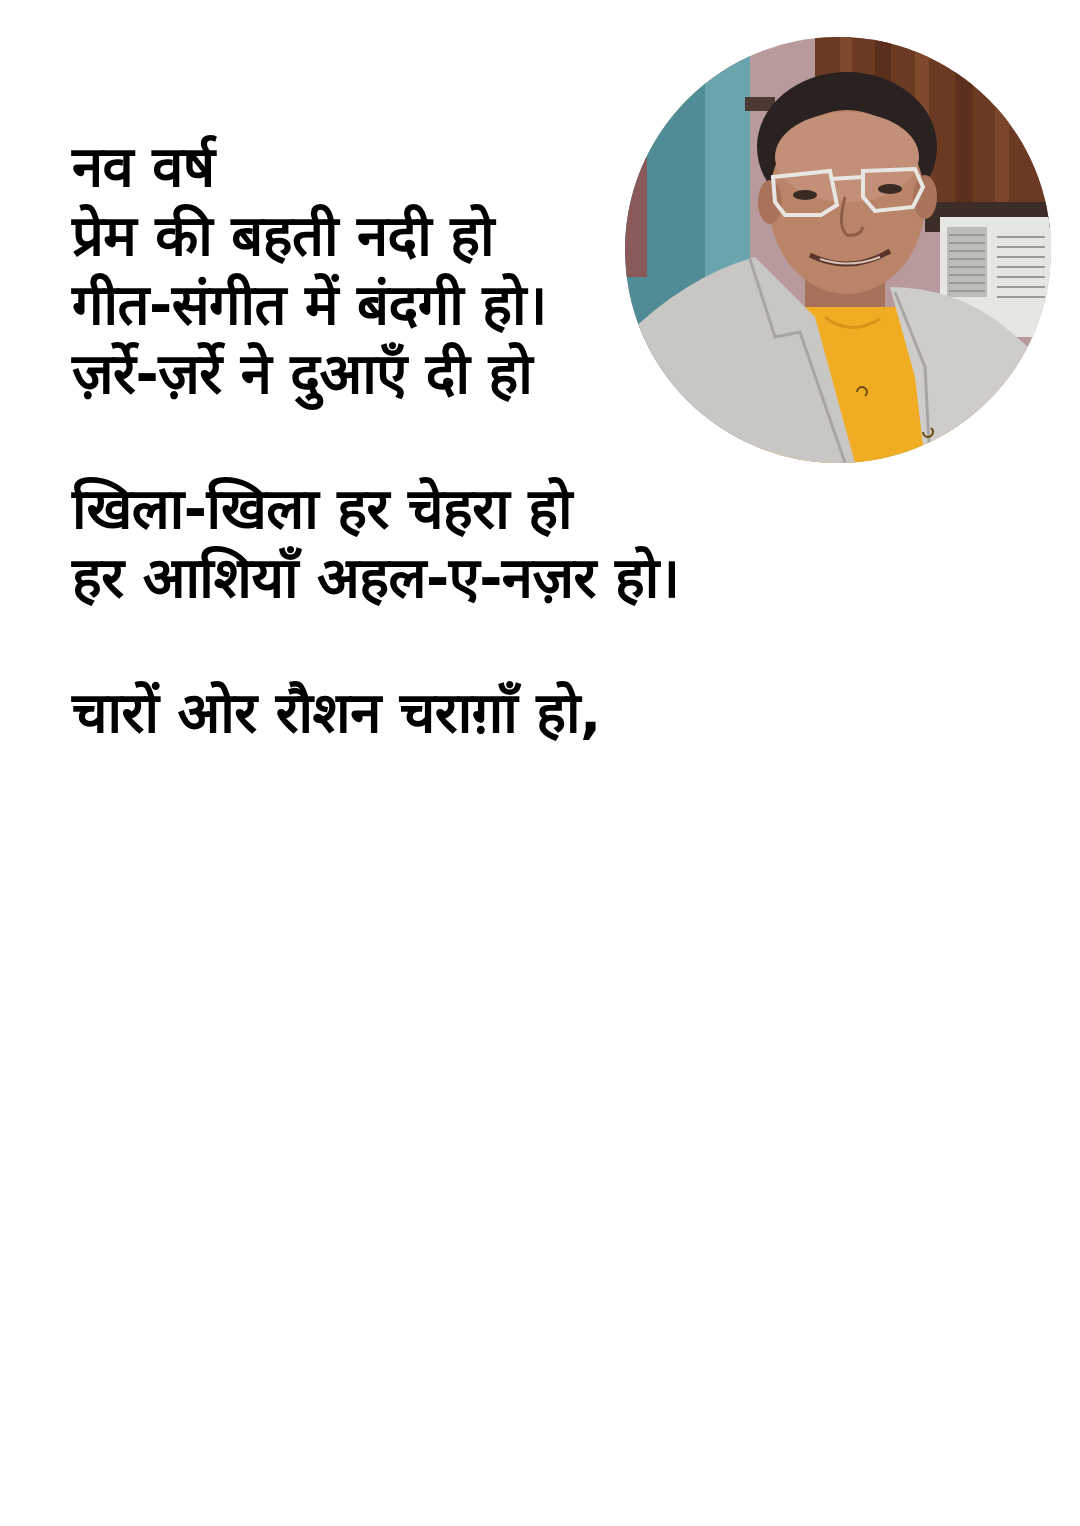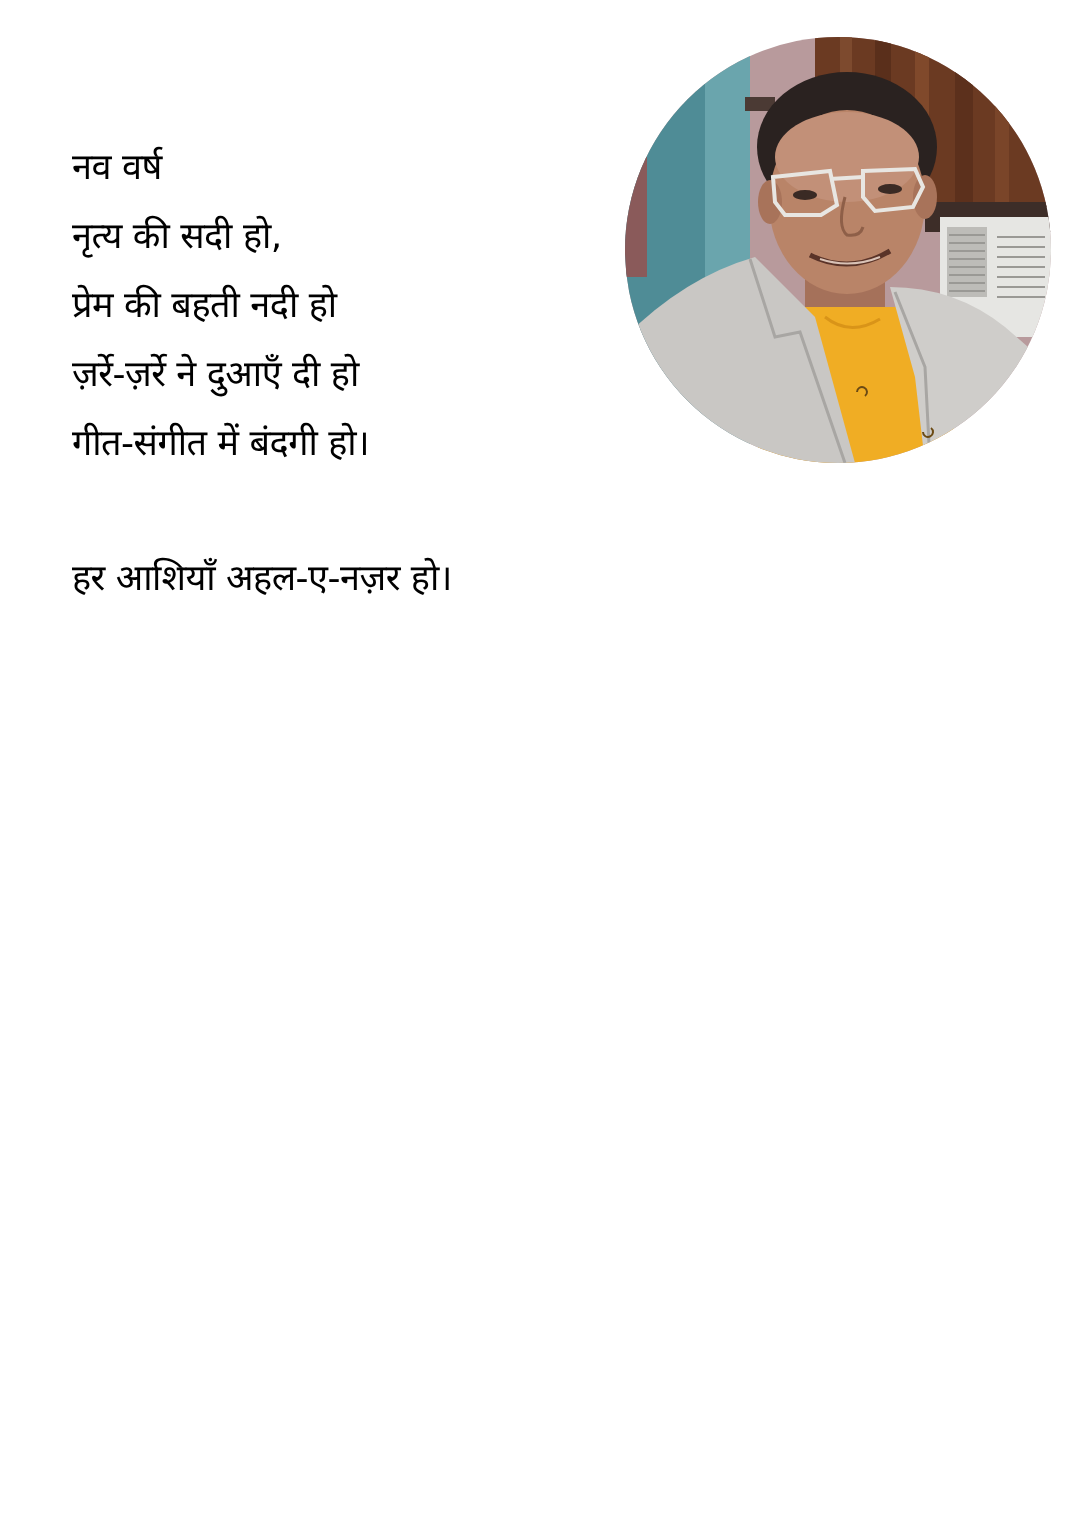--- a/index.html
+++ b/index.html
@@ -20,22 +20,22 @@
       left: 72px;
       top: 132px;
       width: 760px;
       margin: 0;
     }
     .stanza {
       margin: 0 0 66px 0;
     }
     .line {
       display: block;
-      font-size: 36px;
-      font-weight: normal;
+      font-size: 56px;
+      font-weight: bold;
       line-height: 69px;
       height: 69px;
       white-space: nowrap;
       letter-spacing: -0.5px;
     }
     .portrait {
       position: absolute;
       left: 625px;
       top: 37px;
       width: 426px;
@@ -48,29 +48,30 @@
       width: 426px;
       height: 426px;
     }
   </style>
 </head>
 <body>
 
 <div class="poem">
   <div class="stanza">
     <span class="line">नव वर्ष</span>
-    <span class="line">नृत्य की सदी हो,</span>
     <span class="line">प्रेम की बहती नदी हो</span>
+    <span class="line">गीत-संगीत में बंदगी हो।</span>
     <span class="line">ज़र्रे-ज़र्रे ने दुआएँ दी हो</span>
-    <span class="line">गीत-संगीत में बंदगी हो।</span>
   </div>
   <div class="stanza">
+    <span class="line">खिला-खिला हर चेहरा हो</span>
     <span class="line">हर आशियाँ अहल-ए-नज़र हो।</span>
   </div>
   <div class="stanza">
+    <span class="line">चारों ओर रौशन चराग़ाँ हो,</span>
   </div>
 </div>
 
 <div class="portrait">
   <svg viewBox="0 0 426 426" xmlns="http://www.w3.org/2000/svg">
 
     <rect x="0" y="0" width="426" height="426" fill="#b89a9c"></rect>
     <rect x="0" y="0" width="80" height="426" fill="#4f8c96"></rect>
     <rect x="80" y="0" width="45" height="426" fill="#6aa5ad"></rect>
     <rect x="0" y="120" width="22" height="120" fill="#8a5a5a"></rect>

